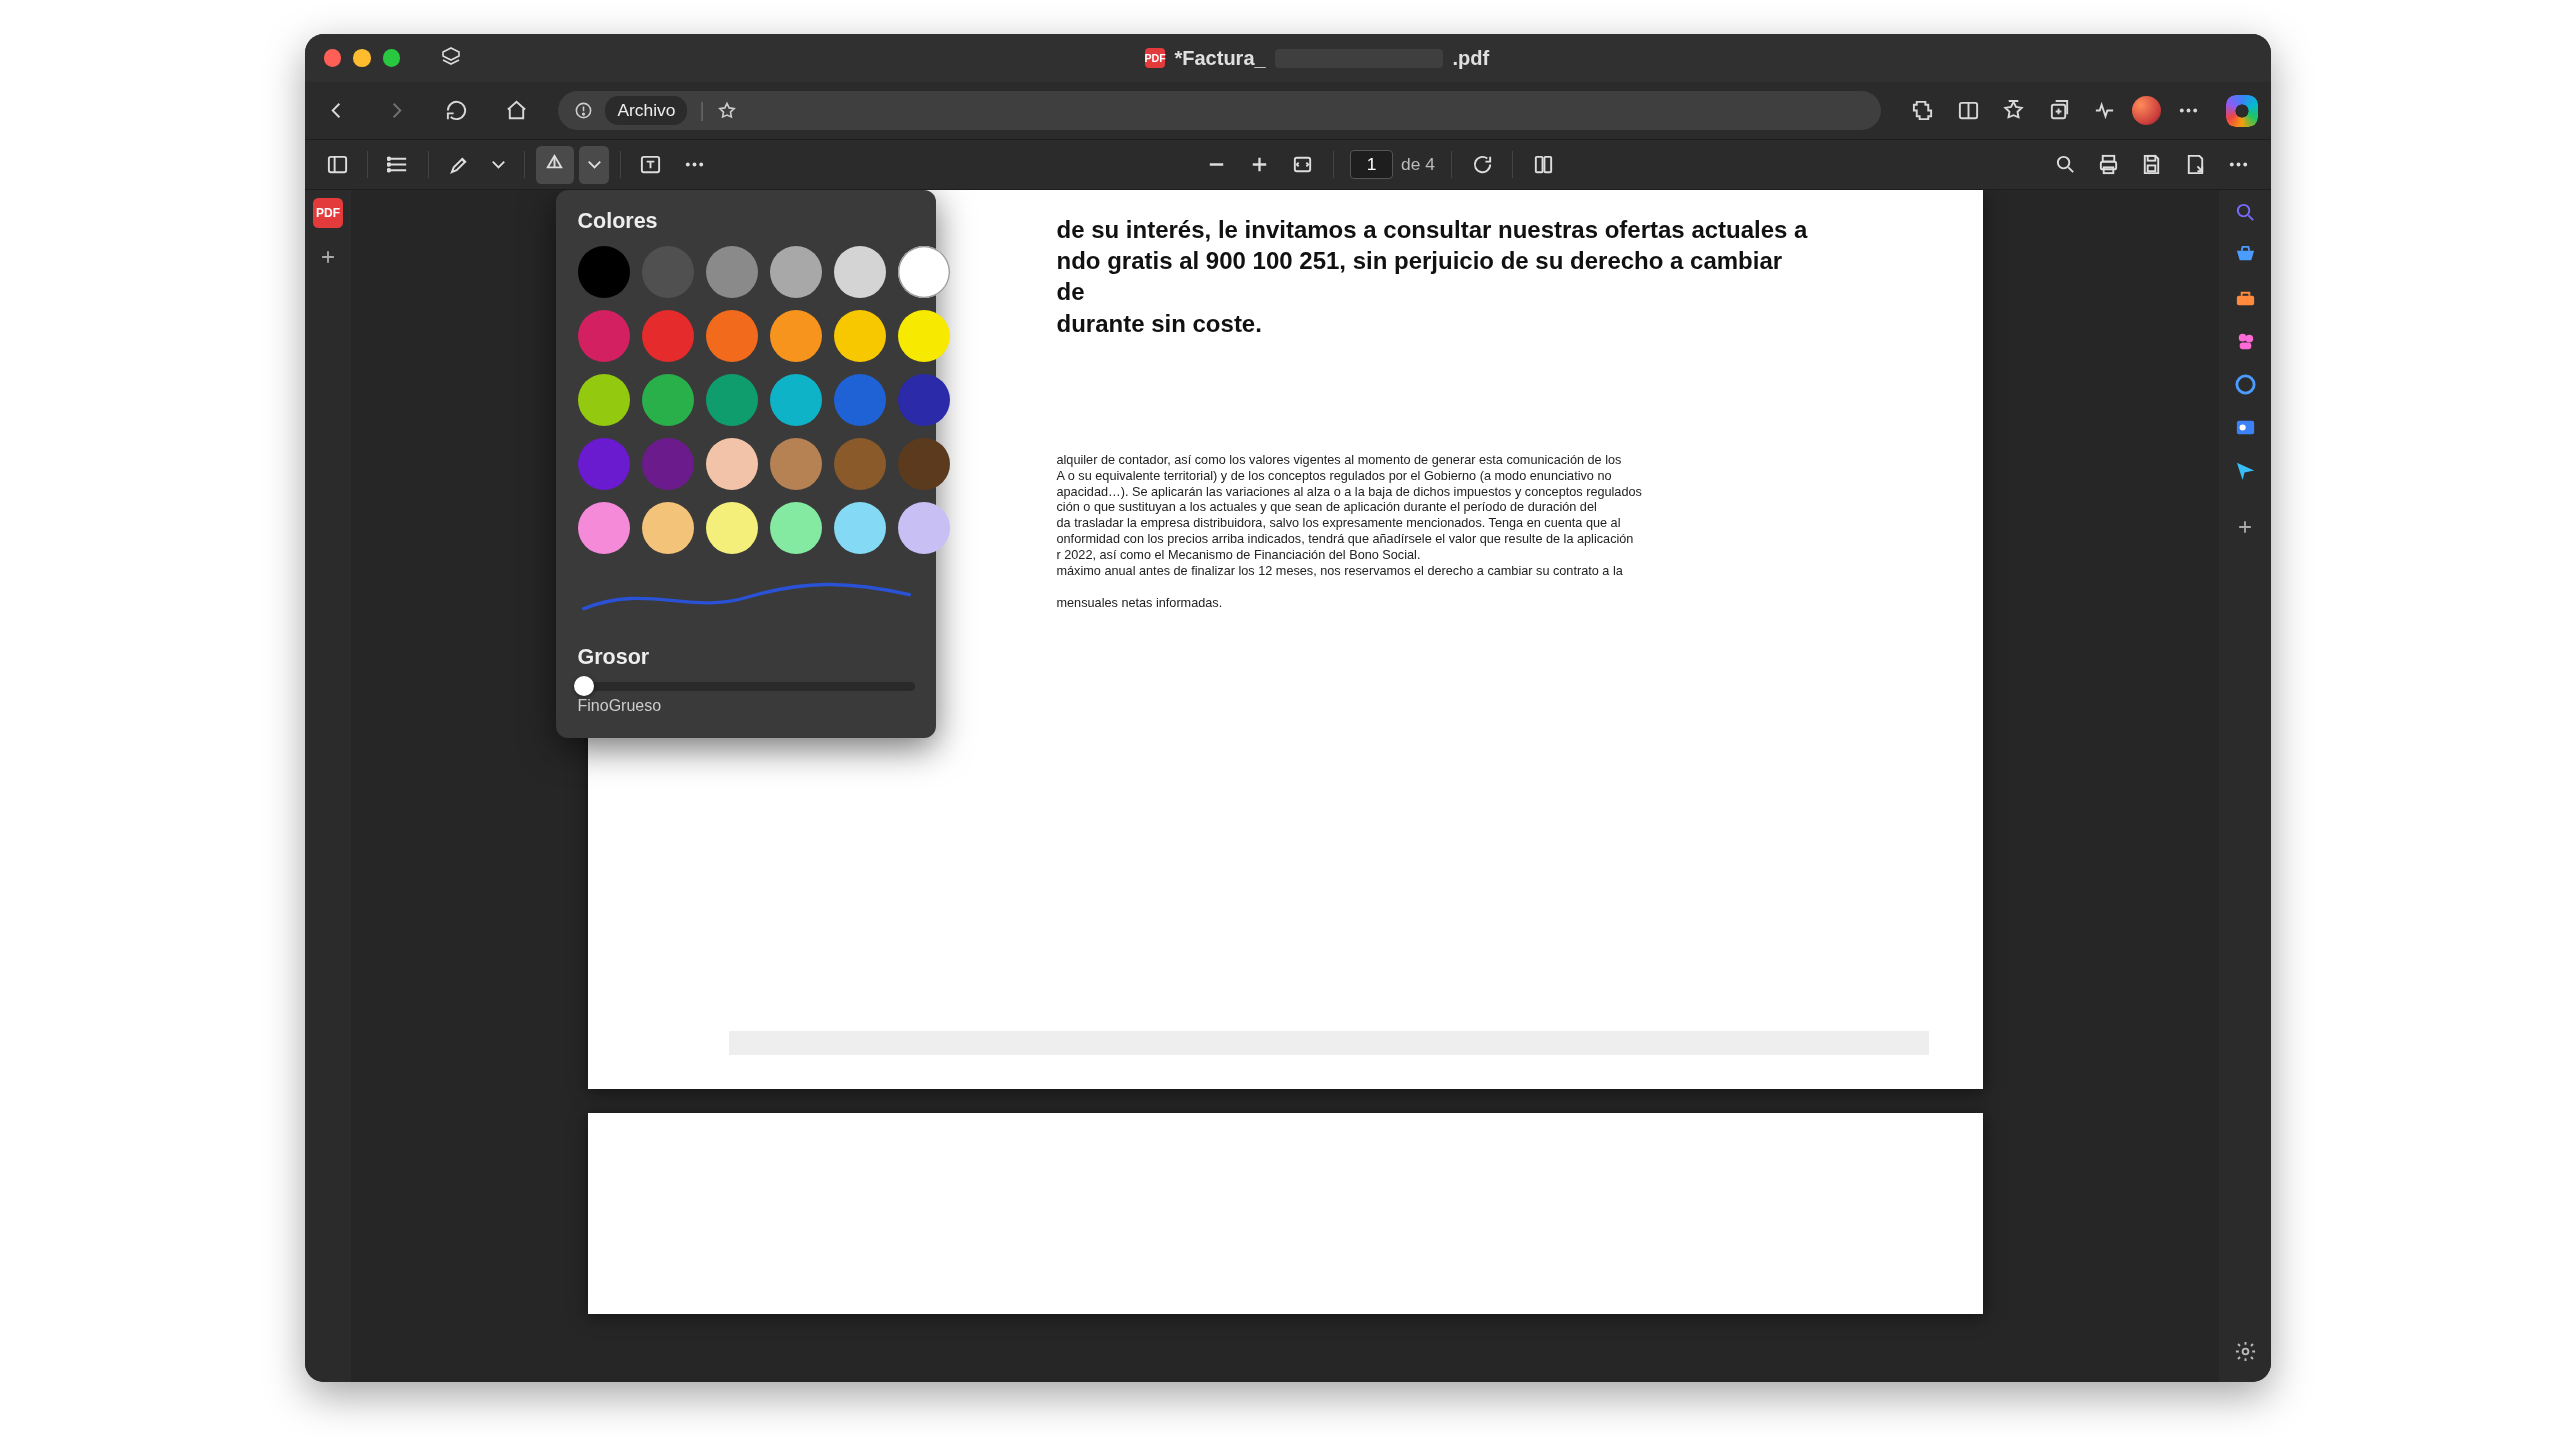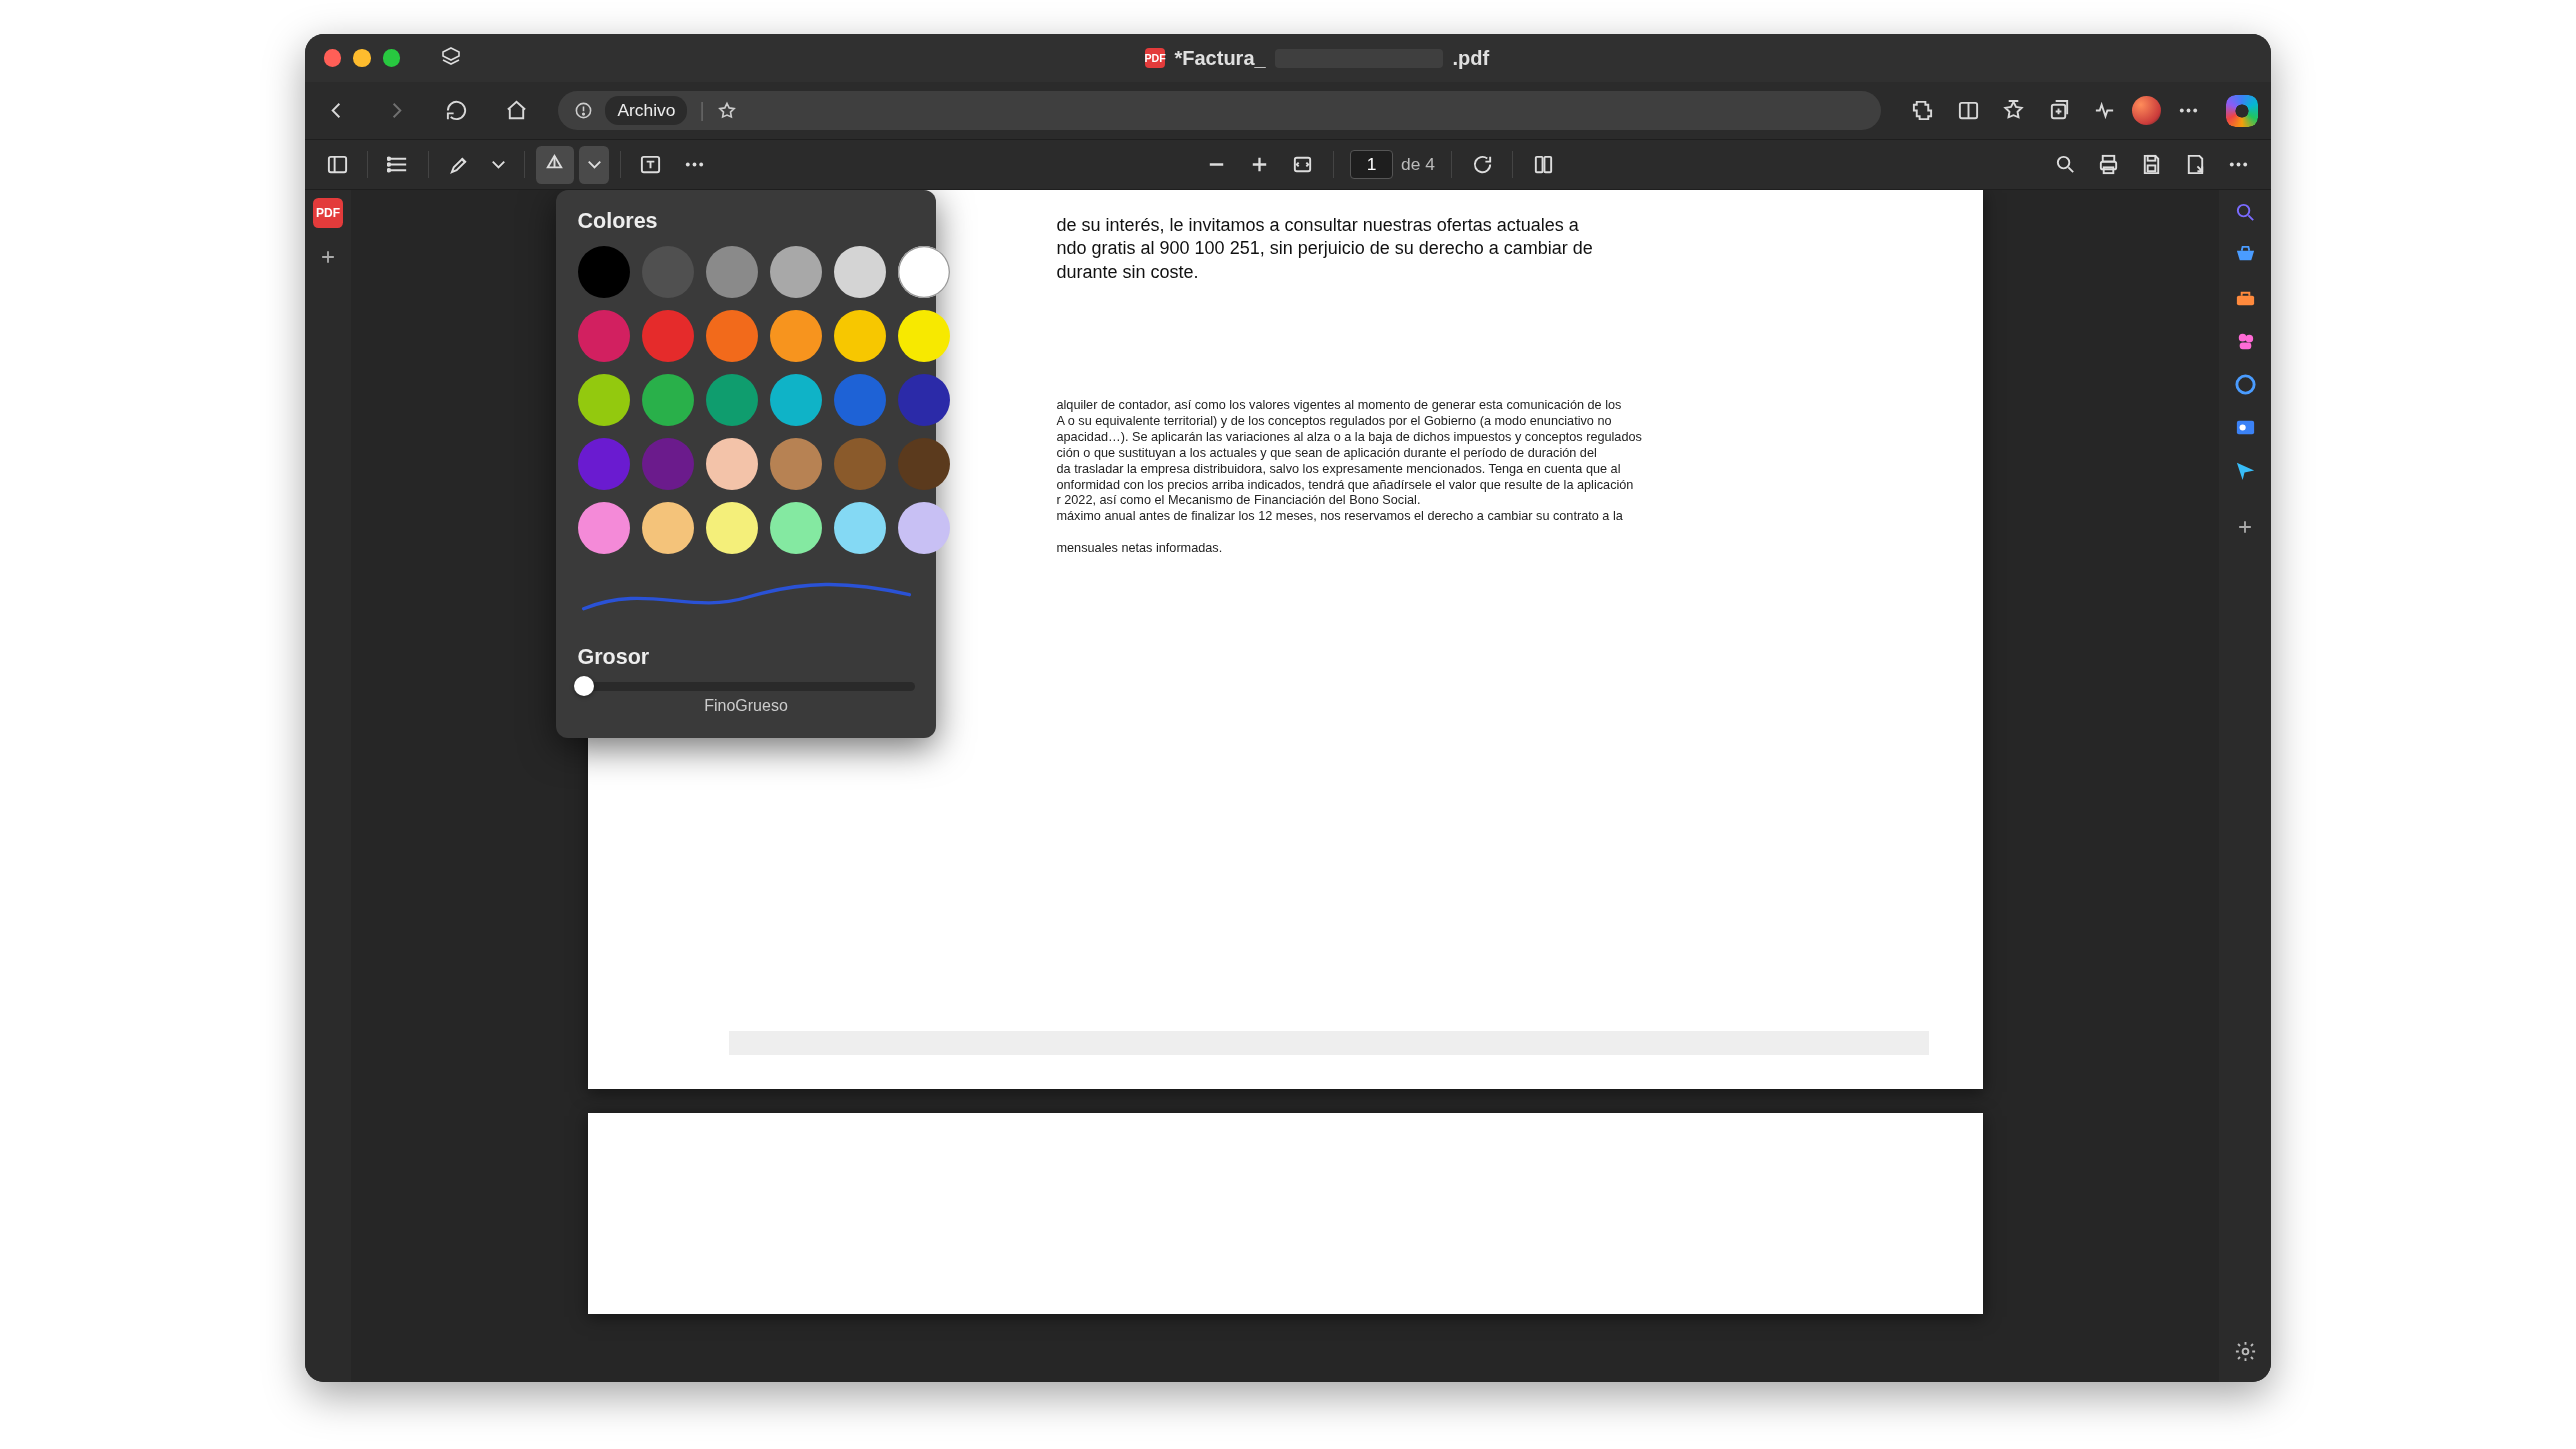--- a/index.html
+++ b/index.html
@@ -92,21 +92,21 @@
   .left-tabstrip {
     width:46px;background:#2b2b2b;display:flex;flex-direction:column;align-items:center;padding-top:8px;gap:16px;
   }
   .left-tabstrip .tab-pdf{width:29.5px;height:29.5px;background:#e33b3b;border-radius:5.4px;display:flex;align-items:center;justify-content:center;color:#fff;font-size:12px;font-weight:700;}
   .left-tabstrip .tab-add{width:27px;height:27px;color:#aaa;display:flex;align-items:center;justify-content:center;}
   .doc-viewport{
     flex:1;background:#262626;overflow:auto;display:flex;flex-direction:column;align-items:center;padding-top:0;
   }
   .page { width:1395px;background:#fff;margin-bottom:24px;box-shadow:0 2.7px 16px rgba(0,0,0,.5); }
   .p1 { height:899px;position:relative;padding:24px 40px;font-size:14.8px;color:#111; }
-  .p1 .para-top{font-size:18px;line-height:1.3;margin-left:429px;margin-right:134px;}
+  .p1 .para-top{font-size:24px;line-height:1.3;margin-left:429px;margin-right:134px;font-weight:bold;}
   .p1 .fineprint{margin-top:114px;margin-left:429px;margin-right:101px;font-size:12.7px;color:#222;line-height:1.25;}
   .p1 .footer-bar{position:absolute;bottom:34px;left:141px;right:54px;height:24px;background:#eee;}
   .p2 { height:201px; }
   .doc-viewport::-webkit-scrollbar{width:10.7px;}
   .doc-viewport::-webkit-scrollbar-thumb{background:#555;border-radius:5.4px;}
 
   .right-sidebar{
     width:52px;background:#2b2b2b;display:flex;flex-direction:column;align-items:center;padding-top:9.4px;gap:16px;
   }
   .rs-icon{width:27px;height:27px;display:flex;align-items:center;justify-content:center;}
@@ -124,21 +124,21 @@
     color:#eee;
   }
   .popover h3{font-size:21.5px;font-weight:700;margin-bottom:12px;}
   .swatches{display:grid;grid-template-columns:repeat(6,1fr);gap:12px;margin-bottom:13.4px;}
   .sw{width:52px;height:52px;border-radius:50%;cursor:pointer;}
   .preview{height:60px;margin:12px 0 17.4px;display:flex;align-items:center;}
   .preview svg{width:100%;height:47px;}
   .slider-row{margin-top:4px;}
   .slider-track{position:relative;height:9.4px;background:#2a2a2a;border-radius:5.4px;margin:6.7px 0 5.4px;}
   .slider-thumb{position:absolute;top:50%;left:2%;width:20px;height:20px;background:#fff;border-radius:50%;transform:translate(-50%,-50%);box-shadow:0 1.3px 4px rgba(0,0,0,.4);}
-  .slider-labels{display:flex;justify-content:center;font-size:16px;color:#ccc;}
+  .slider-labels{display:flex;justify-content:flex-start;font-size:16px;color:#ccc;}
 
 </style>
 </head>
 <body>
 
 <div class="window">
 
   <div class="titlebar">
     <div class="traffic">
       <div class="dot close"></div>

